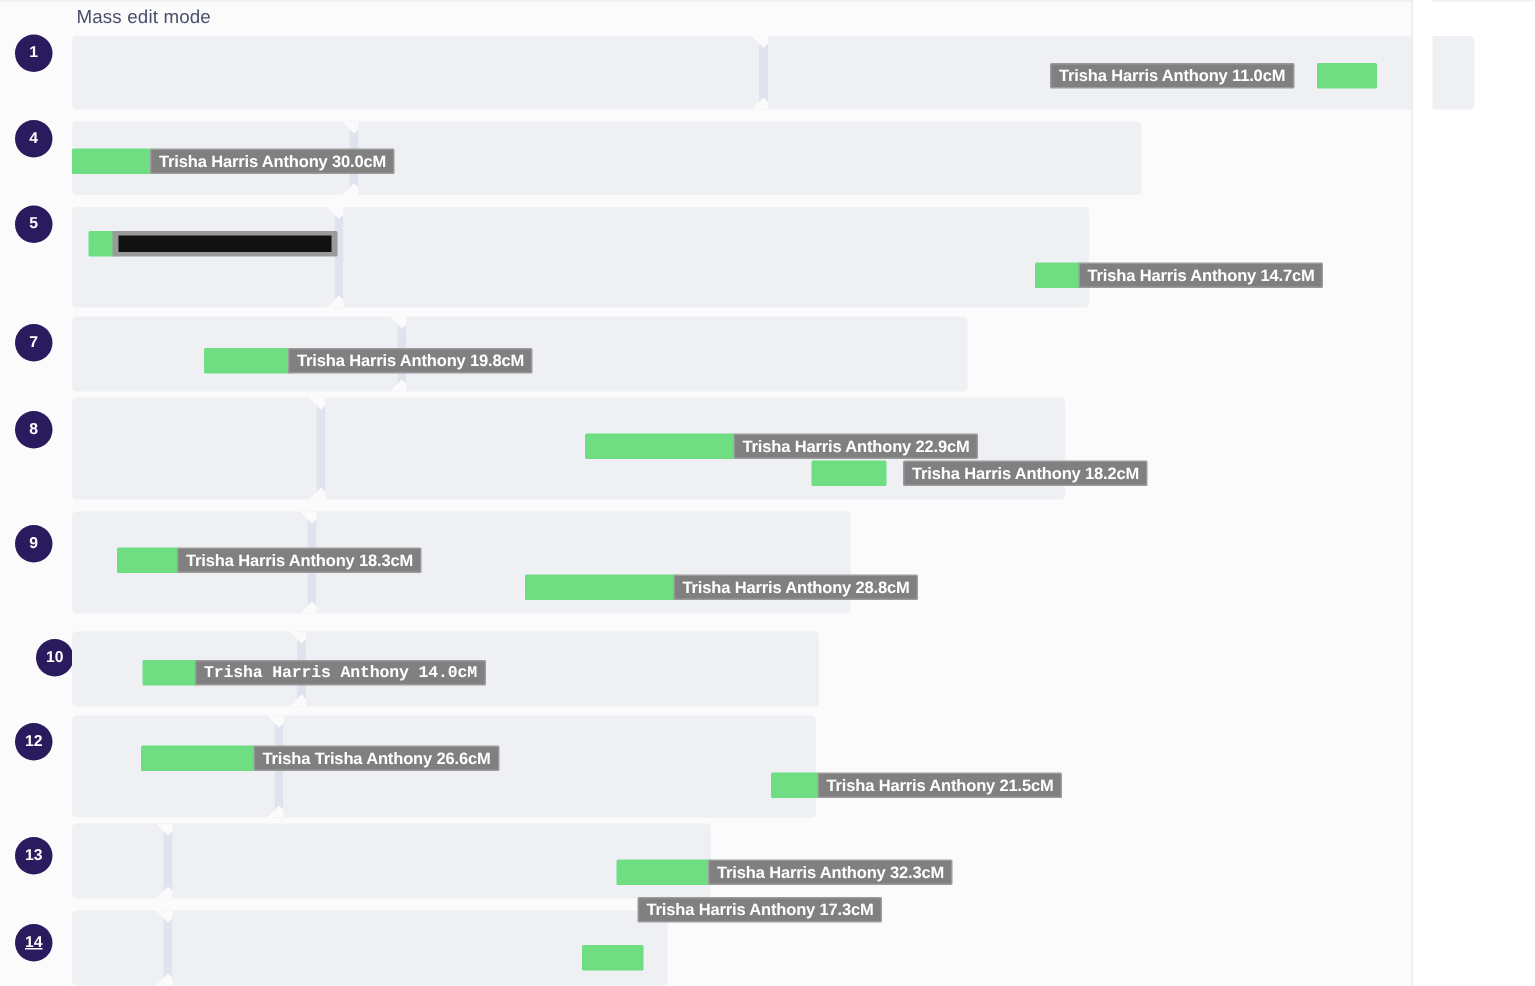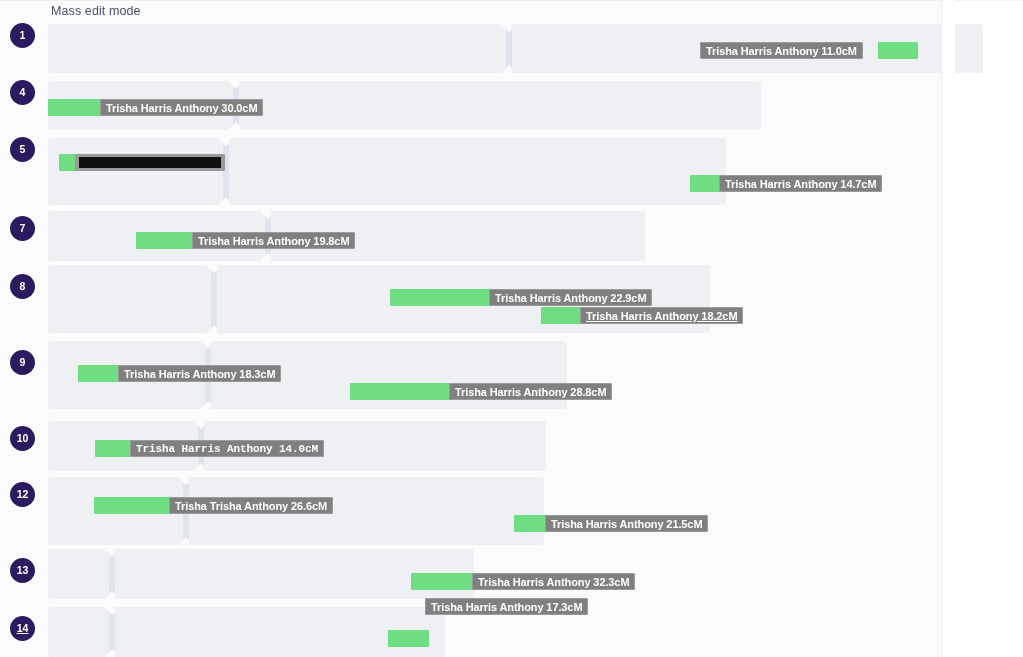--- a/index.html
+++ b/index.html
@@ -193,34 +193,34 @@
         <div class="seg-label" style="left: 192px; top: 232px;">Trisha Harris Anthony 19.8cM</div>
       </div>
       <div class="chrom-row">
         <div class="chrom-badge" style="top: 274px;">8</div>
         <div class="track arm-p" style="left: 48px; width: 163px; top: 265px; height: 68px;"></div>
         <div class="centromere" style="left: 211px; width: 6px; top: 265px; height: 68px;"></div>
         <div class="track arm-q" style="left: 217px; width: 493px; top: 265px; height: 68px;"></div>
         <div class="seg" style="left: 390px; top: 289px; width: 101px;"></div>
         <div class="seg-label" style="left: 489px; top: 289px; text-align: center;">Trisha Harris Anthony 22.9cM</div>
         <div class="seg" style="left: 541px; top: 307px; width: 50px;"></div>
-        <div class="seg-label" style="left: 580px; top: 307px; text-decoration: underline;">Trisha Harris Anthony 18.2cM</div>
+        <div class="seg-label" style="left: 602px; top: 307px;">Trisha Harris Anthony 18.2cM</div>
       </div>
       <div class="chrom-row">
         <div class="chrom-badge" style="top: 350px;">9</div>
         <div class="track arm-p" style="left: 48px; width: 157px; top: 341px; height: 68px;"></div>
         <div class="centromere" style="left: 205px; width: 6px; top: 341px; height: 68px;"></div>
         <div class="track arm-q" style="left: 211px; width: 356px; top: 341px; height: 68px;"></div>
         <div class="seg" style="left: 78px; top: 365px; width: 42px;"></div>
         <div class="seg-label" style="left: 118px; top: 365px;">Trisha Harris Anthony 18.3cM</div>
         <div class="seg" style="left: 350px; top: 383px; width: 101px;"></div>
         <div class="seg-label" style="left: 449px; top: 383px;">Trisha Harris Anthony 28.8cM</div>
       </div>
       <div class="chrom-row">
-        <div class="chrom-badge" style="top: 426px;">10</div>
+        <div class="chrom-badge" style="top: 426px; margin-left: 14px;">10</div>
         <div class="track arm-p" style="left: 48px; width: 150px; top: 421px; height: 50px;"></div>
         <div class="centromere" style="left: 198px; width: 6px; top: 421px; height: 50px;"></div>
         <div class="track arm-q" style="left: 204px; width: 342px; top: 421px; height: 50px;"></div>
         <div class="seg" style="left: 95px; top: 440px; width: 37px;"></div>
         <div class="seg-label" style="left: 130px; top: 440px; font-family: Liberation Mono, monospace;">Trisha Harris Anthony 14.0cM</div>
       </div>
       <div class="chrom-row">
         <div class="chrom-badge" style="top: 482px;">12</div>
         <div class="track arm-p" style="left: 48px; width: 135px; top: 477px; height: 68px;"></div>
         <div class="centromere" style="left: 183px; width: 6px; top: 477px; height: 68px;"></div>

